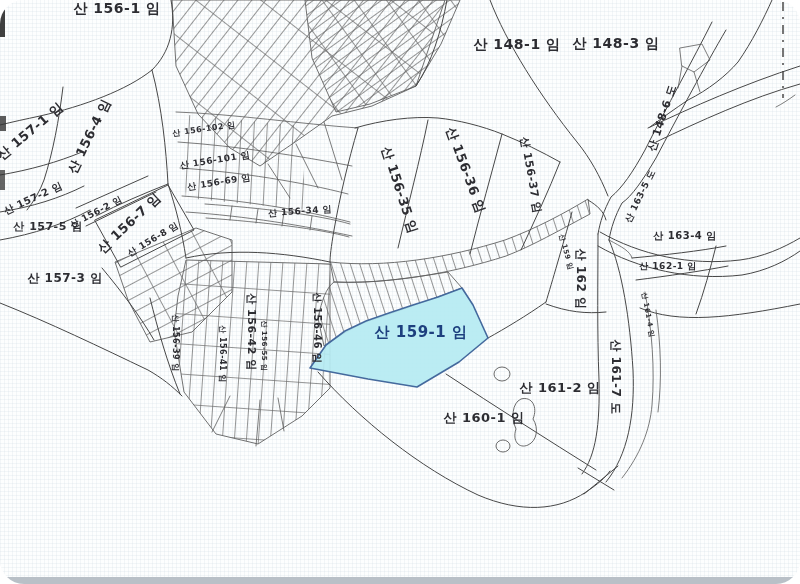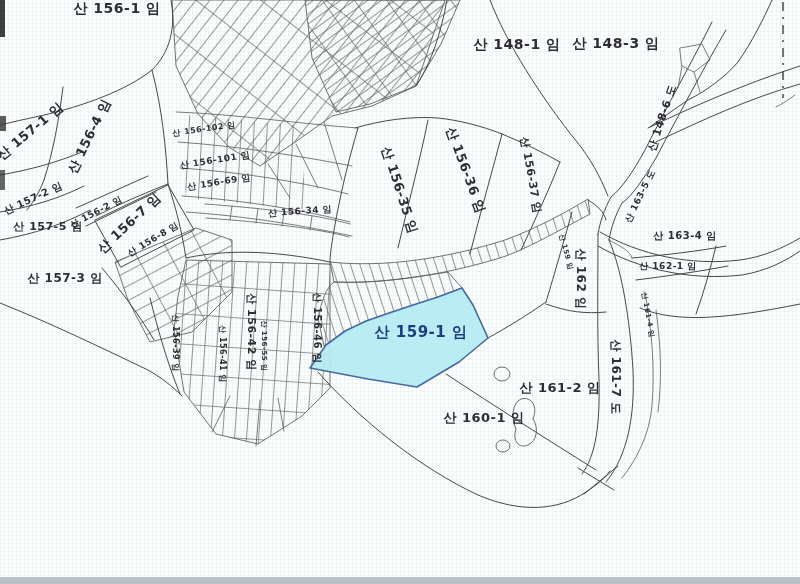--- a/index.html
+++ b/index.html
@@ -4,20 +4,21 @@
 <style>
   html,body{margin:0;padding:0;background:#ffffff;}
   .screen{
     position:relative;width:800px;height:584px;overflow:hidden;
     background-color:#fdfefe;
     
     background-image:
       repeating-linear-gradient(0deg, rgba(185,202,214,.16) 0 1px, transparent 1px 4px),
       repeating-linear-gradient(90deg, rgba(185,202,214,.16) 0 1px, transparent 1px 4px);
     font-family:"DejaVu Sans","Liberation Sans",sans-serif;
+    border-radius:24px;
   }
   svg{position:absolute;left:0;top:0;}
   svg text{
     text-anchor:middle;
     dominant-baseline:central;
     font-weight:700;
     letter-spacing:.5px;
     font-family:"DejaVu Sans","Liberation Sans",sans-serif;
   }
   .ln{fill:none;stroke:#474747;stroke-width:1;stroke-linecap:round;stroke-linejoin:round;}

